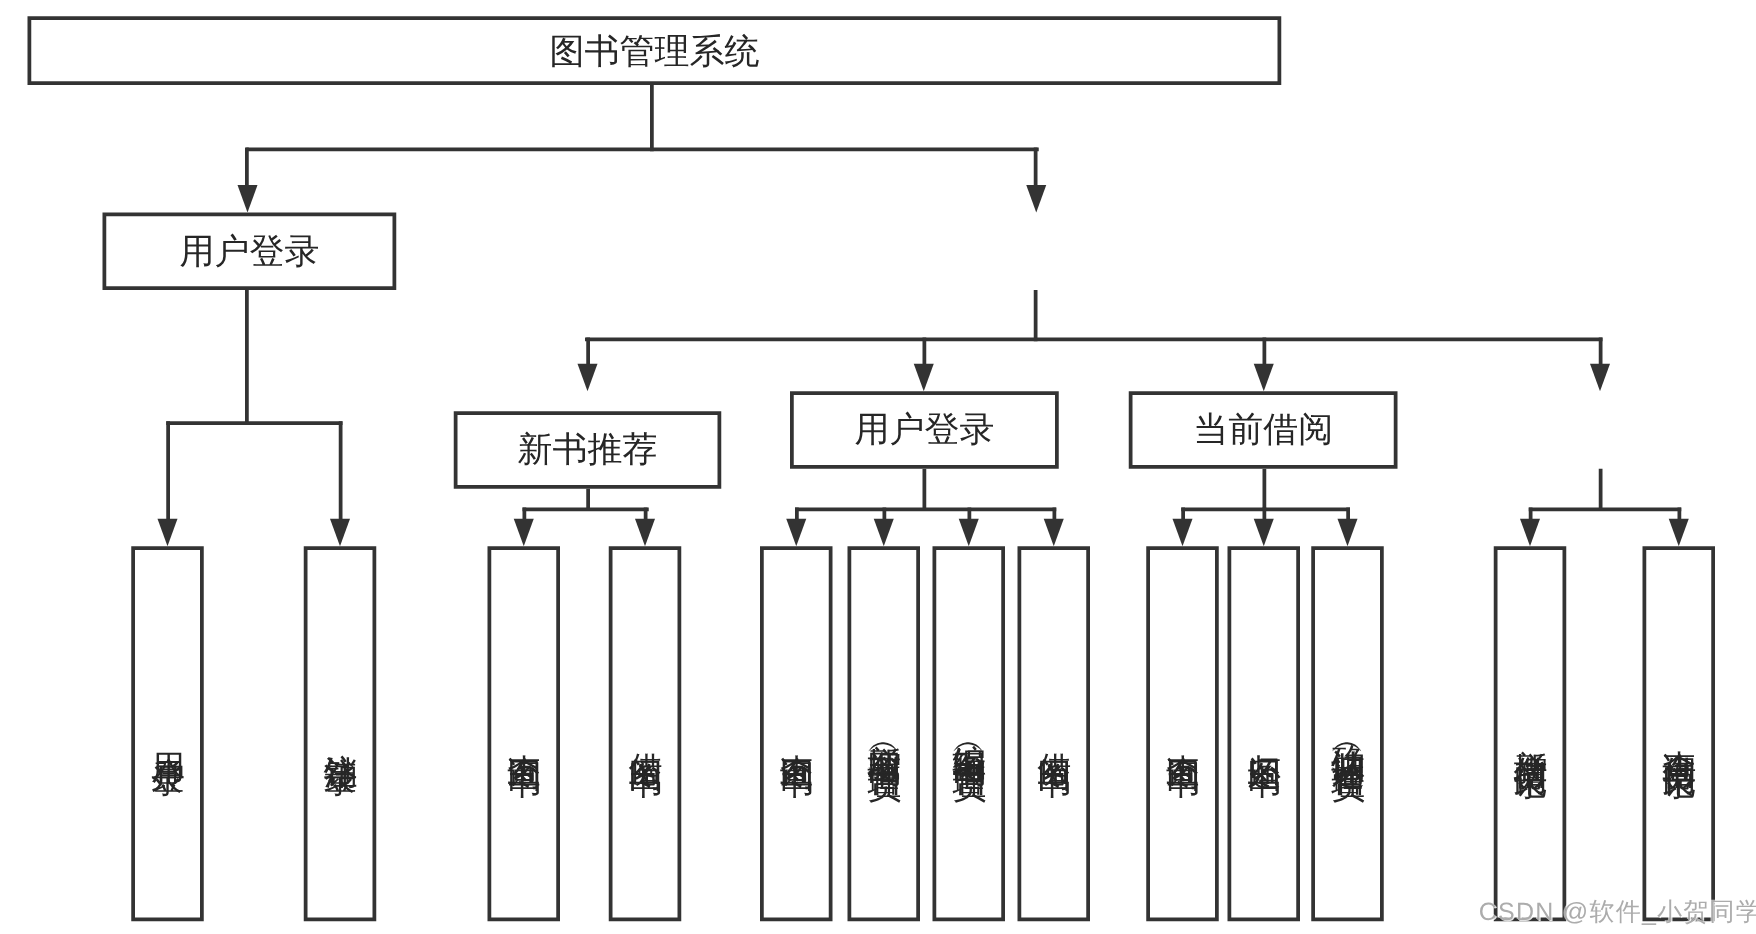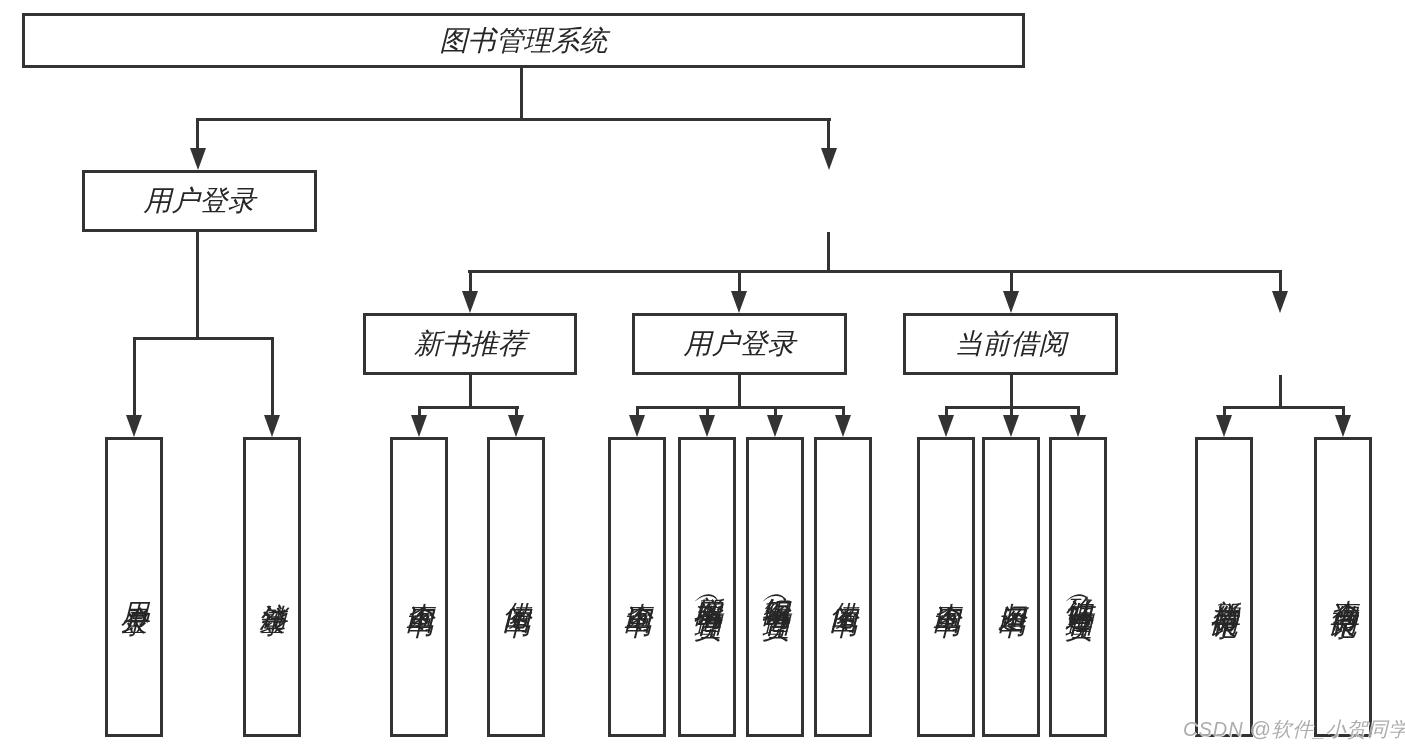--- a/index.html
+++ b/index.html
@@ -7,21 +7,20 @@
     padding: 0;
     background: #ffffff;
     font-family: "Liberation Sans", "DejaVu Sans", sans-serif;
   }
   .stage {
     position: relative;
     width: 1405px;
     height: 747px;
     background: #ffffff;
     overflow: hidden;
-    font-style: italic;
   }
   
   .ln {
     position: absolute;
     background: #333333;
   }
   
   .arw {
     position: absolute;
     width: 0;
@@ -137,21 +136,21 @@
   <div class="arw" style="left:1335px;top:415px"></div>
 
   <div class="box" style="left:22px;top:13px;width:1003px;height:55px">
     <span class="lbl">图书管理系统</span>
   </div>
 
   <div class="box" style="left:82px;top:170px;width:235px;height:62px">
     <span class="lbl">用户登录</span>
   </div>
 
-  <div class="box" style="left:363px;top:313px;width:214px;height:62px">
+  <div class="box" style="left:363px;top:329px;width:214px;height:62px">
     <span class="lbl">新书推荐</span>
   </div>
   <div class="box" style="left:632px;top:313px;width:215px;height:62px">
     <span class="lbl">用户登录</span>
   </div>
   <div class="box" style="left:903px;top:313px;width:215px;height:62px">
     <span class="lbl">当前借阅</span>
   </div>
 
   <div class="box leaf" style="left:105px">

